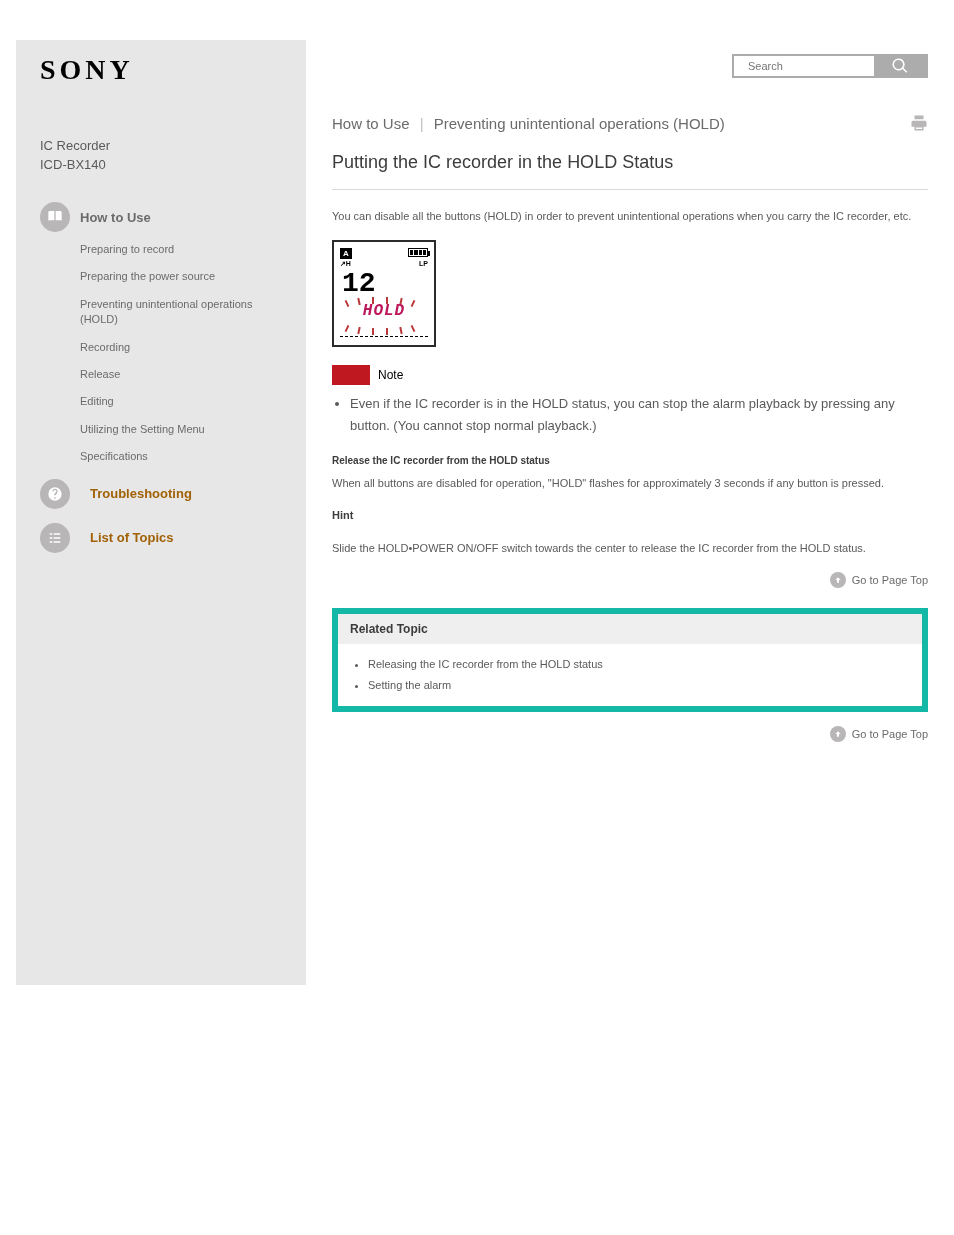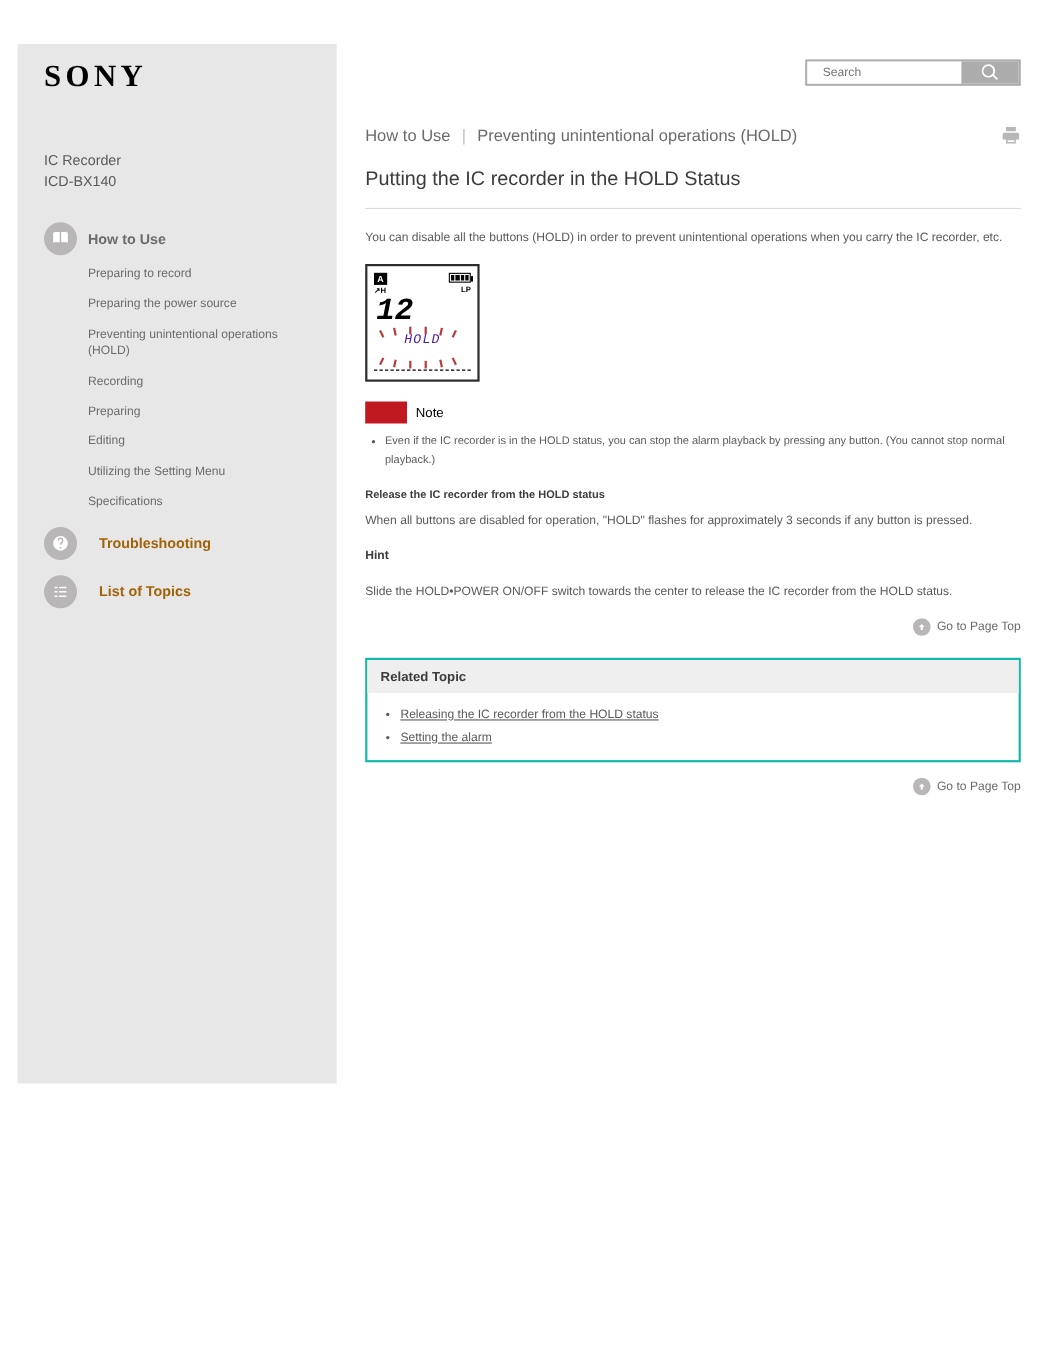--- a/index.html
+++ b/index.html
@@ -37,45 +37,45 @@
   .intro-text { font-size:11px; line-height:1.6; color:#5a5a5a; margin-bottom:14px; }
 
   .device-figure { width:104px; border:2px solid #2b2b2b; padding:6px 6px 8px 6px; margin-bottom:18px; position:relative; }
   .df-top { display:flex; justify-content:space-between; align-items:flex-start; font-size:8px; font-weight:bold; }
   .df-a { background:#000; color:#fff; padding:1px 3px; font-size:8px; }
   .df-batt { border:1.5px solid #000; width:20px; height:9px; position:relative; }
   .df-batt::after { content:""; position:absolute; right:-3px; top:2px; width:2px; height:5px; background:#000; }
   .df-batt-inner { display:flex; gap:1px; padding:1px; height:100%; }
   .df-batt-bar { flex:1; background:#000; }
   .df-sub { display:flex; justify-content:space-between; font-size:7px; font-weight:bold; color:#000; margin-top:1px; }
-  .df-12 { font-family: 'Courier New', monospace; font-size:28px; font-style:italic; font-weight:bold; color:#000; line-height:1; margin:2px 0 4px 2px; }
+  .df-12 { font-family: 'Courier New', monospace; font-size:28px; font-weight:bold; color:#000; line-height:1; margin:2px 0 4px 2px; }
   .df-hold { text-align:center; position:relative; height:28px; }
-  .df-hold-text { font-family: 'Courier New', monospace; font-size:12px; font-weight:normal; font-style:italic; letter-spacing:1px; color:#4c1d95; position:relative; z-index:2; }
+  .df-hold-text { font-family: 'Courier New', monospace; font-size:16px; font-weight:bold; font-style:italic; letter-spacing:1px; color:#be185d; position:relative; z-index:2; }
   .df-rays { position:absolute; inset:0; }
   .df-rays span { position:absolute; width:2px; height:7px; background:#b9393c; }
   .df-bottom { border-top:1px dashed #000; margin-top:6px; }
 
   .note-heading { display:flex; align-items:center; margin-bottom:8px; }
   .note-block { width:38px; height:20px; background:#c01820; margin-right:8px; }
   .note-label { font-size:12px; color:#000;text-align:center; }
   .note-list { padding-left:18px; margin-bottom:18px; }
-  .note-list li { font-size:10px; line-height:1.7; color:#5a5a5a; margin-bottom:4px; }
+  .note-list li { font-size:13px; line-height:1.7; color:#5a5a5a; margin-bottom:4px; }
 
   .subheading { font-size:10px; color:#3c3c3c; margin-bottom:8px; font-weight:bold; }
   .body-text { font-size:11px; line-height:1.7; color:#5a5a5a; margin-bottom:14px; }
   .hint { font-weight:bold; color:#3c3c3c; }
 
   .goto { display:flex; align-items:center; justify-content:flex-end; font-size:11px; color:#6b6b6b; margin:14px 0 20px 0; cursor:pointer; }
   .goto-icon { width:16px; height:16px; border-radius:50%; background:#b8b6b6; margin-right:6px; display:flex; align-items:center; justify-content:center; }
   .goto-icon svg { width:8px; height:8px; fill:#fff; }
 
-  .related-box { border:2px solid #14b8a6; margin-bottom:14px; }
+  .related-box { border:6px solid #14b8a6; margin-bottom:14px; }
   .related-head { background:#f0efef; padding:8px 12px; font-size:12px; font-weight:bold; color:#3c3c3c; }
   .related-list { padding:10px 12px 10px 30px; }
-  .related-list li { font-size:11px; color:#5a5a5a; line-height:1.9; cursor:pointer;text-decoration:underline; }
+  .related-list li { font-size:11px; color:#5a5a5a; line-height:1.9; cursor:pointer; }
 
   .page-number { position:absolute; bottom:56px; left:0; right:0; text-align:center; font-size:11px; color:#5a5a5a; }
 </style>
 </head>
 <body>
 
 <div class="page">
   <div class="container">
     <aside class="sidebar">
       <div class="logo">SONY</div>
@@ -89,21 +89,21 @@
                 <path d="M4 3h7v14H4c-1 0-2 .5-2 1V5c0-1 1-2 2-2zm9 0h7c1 0 2 1 2 2v13c0-.5-1-1-2-1h-7V3z"></path>
               </svg>
           </span>
           <span>How to Use</span>
         </div>
         <div class="sidebar-links">
           <div class="sidebar-link">Preparing to record</div>
           <div class="sidebar-link">Preparing the power source</div>
           <div class="sidebar-link">Preventing unintentional operations (HOLD)</div>
           <div class="sidebar-link">Recording</div>
-          <div class="sidebar-link">Preparing</div>
+          <div class="sidebar-link">Release</div>
           <div class="sidebar-link">Editing</div>
           <div class="sidebar-link">Utilizing the Setting Menu</div>
           <div class="sidebar-link">Specifications</div>
         </div>
       </div>
 
       <div class="sidebar-toggle">
         <span class="sidebar-icon">
           <svg viewBox="0 0 24 24">
               <path d="M12 2a10 10 0 100 20 10 10 0 000-20zm1 17h-2v-2h2v2zm2.07-7.75l-.9.92A3.4 3.4 0 0013 14h-2v-.5a4 4 0 011.17-2.83l1.24-1.26A2 2 0 1010 8H8a4 4 0 118 0c0 .88-.36 1.68-1.07 2.25z"></path>

